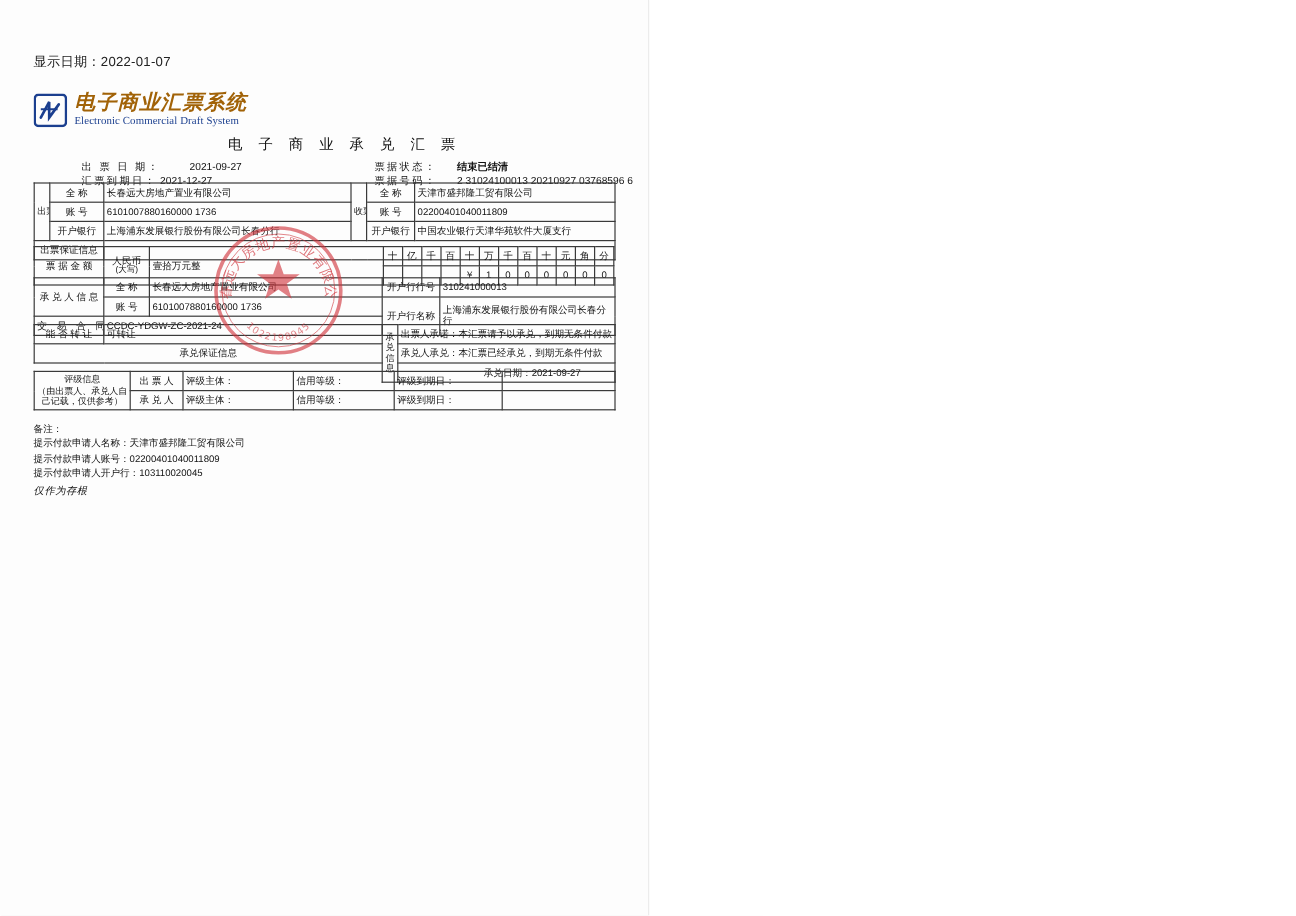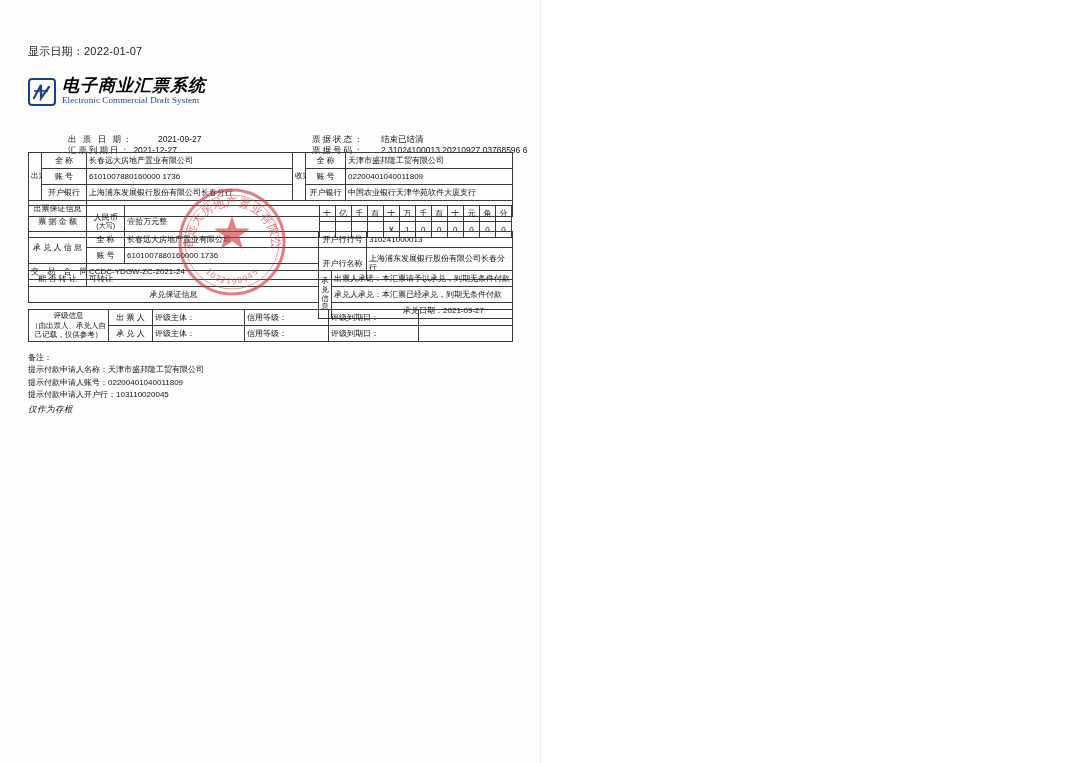--- a/index.html
+++ b/index.html
@@ -54,21 +54,21 @@
     width: 28px;
     height: 28px;
   }
   .logo-cn {
     position: absolute;
     left: 34px;
     top: -2px;
     font-family: "DejaVu Serif", serif;
     font-size: 17px;
     font-weight: bold;
-    color: #000000;
+    color: #a16207;
     letter-spacing: 1px;
     font-style: italic;
   }
   .logo-en {
     position: absolute;
     left: 34px;
     top: 19px;
     font-family: "Liberation Serif", serif;
     font-size: 9px;
     color: #1b3f8f;
@@ -219,32 +219,33 @@
     <div class="logo-wrap">
       <svg class="logo-mark" viewBox="0 0 28 28">
         <rect x="1" y="1" width="26" height="26" rx="3" fill="none" stroke="#1b3f8f" stroke-width="2"></rect>
         <path d="M6 20 L13 7 L13 20 L21 9" fill="none" stroke="#1b3f8f" stroke-width="2.2" stroke-linecap="round"></path>
         <path d="M6 13 L20 13" stroke="#1b3f8f" stroke-width="1.6"></path>
       </svg>
       <div class="logo-cn">电子商业汇票系统</div>
       <div class="logo-en">Electronic Commercial Draft System</div>
     </div>
 
+    <div class="doc-title">电 子 商 业 承 兑 汇 票</div>
 
     <div class="meta" style="left:28px; top:134px;">
       <span class="meta-label">出 票 日 期：</span>
       <span style="margin-left:22px;">2021-09-27</span>
     </div>
     <div class="meta" style="left:28px; top:145px;">
       <span class="meta-label">汇票到期日：</span>
       <span style="">2021-12-27</span>
     </div>
     <div class="meta" style="left:272px; top:134px;">
       <span class="meta-label">票据状态：</span>
-      <span style="margin-left:14px;">结束已结清</span>
+      <span style="margin-left:14px;font-weight:bold;">结束已结清</span>
     </div>
     <div class="meta" style="left:272px; top:145px;">
       <span class="meta-label">票据号码：</span>
       <span style="margin-left:14px;">2 31024100013 20210927 03768596 6</span>
     </div>
 
     <table class="tbl">
       <colgroup>
         <col style="width:13px">
         <col style="width:45px">

